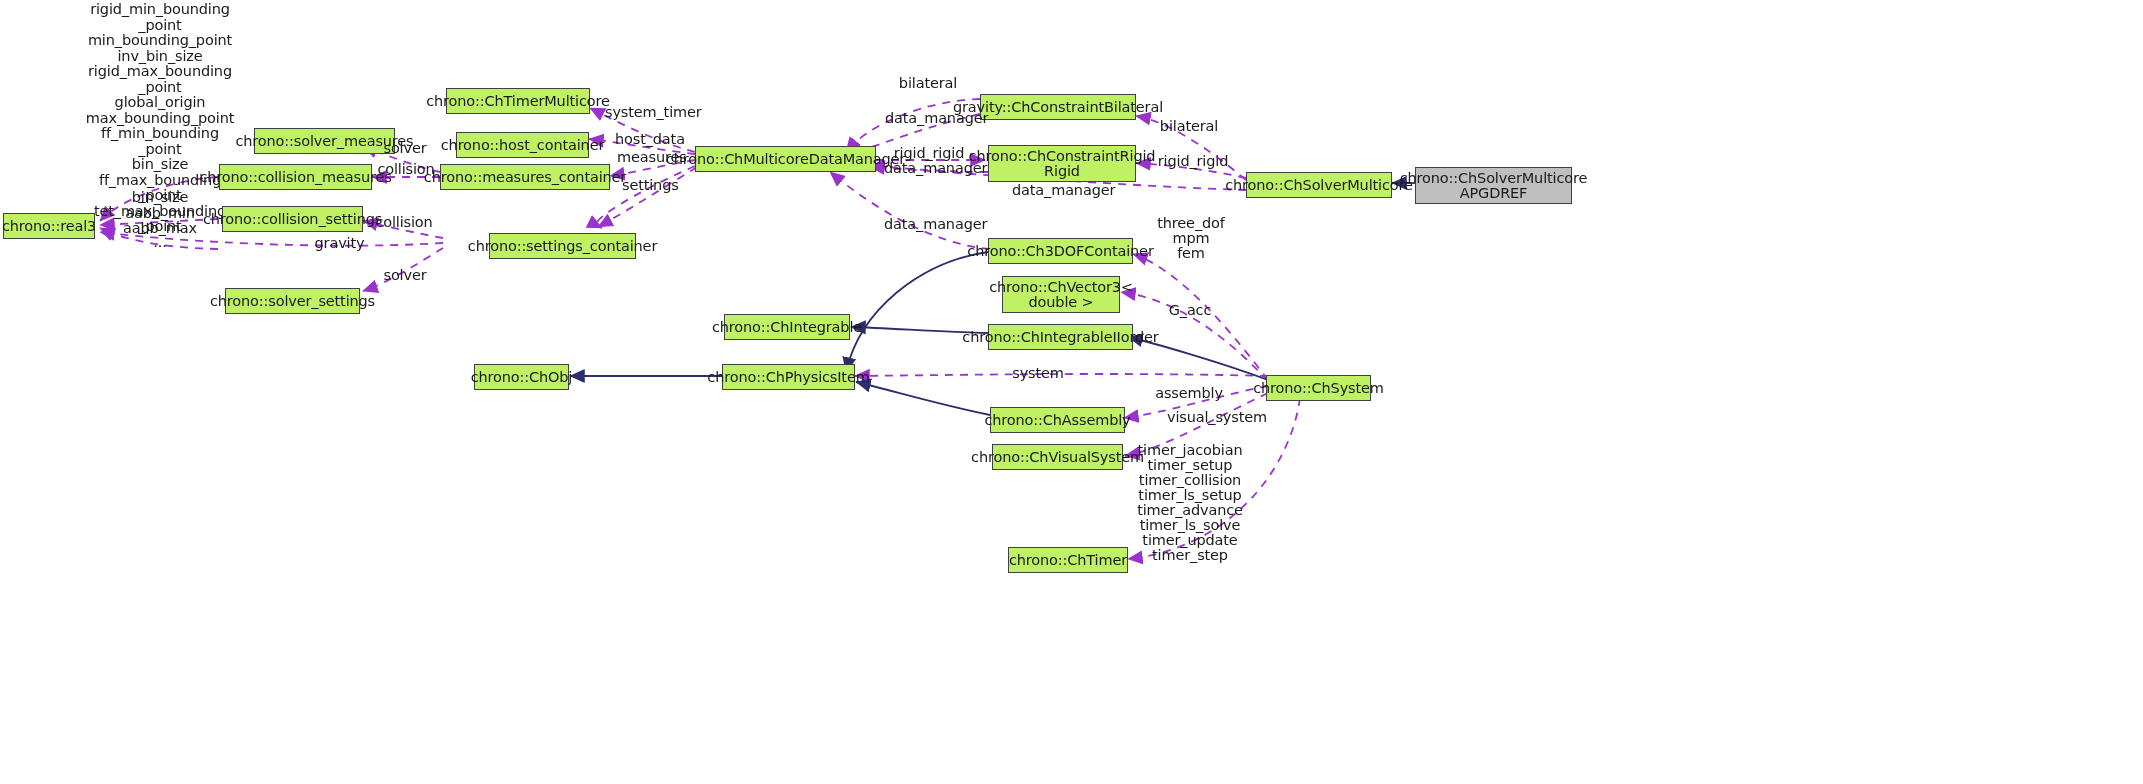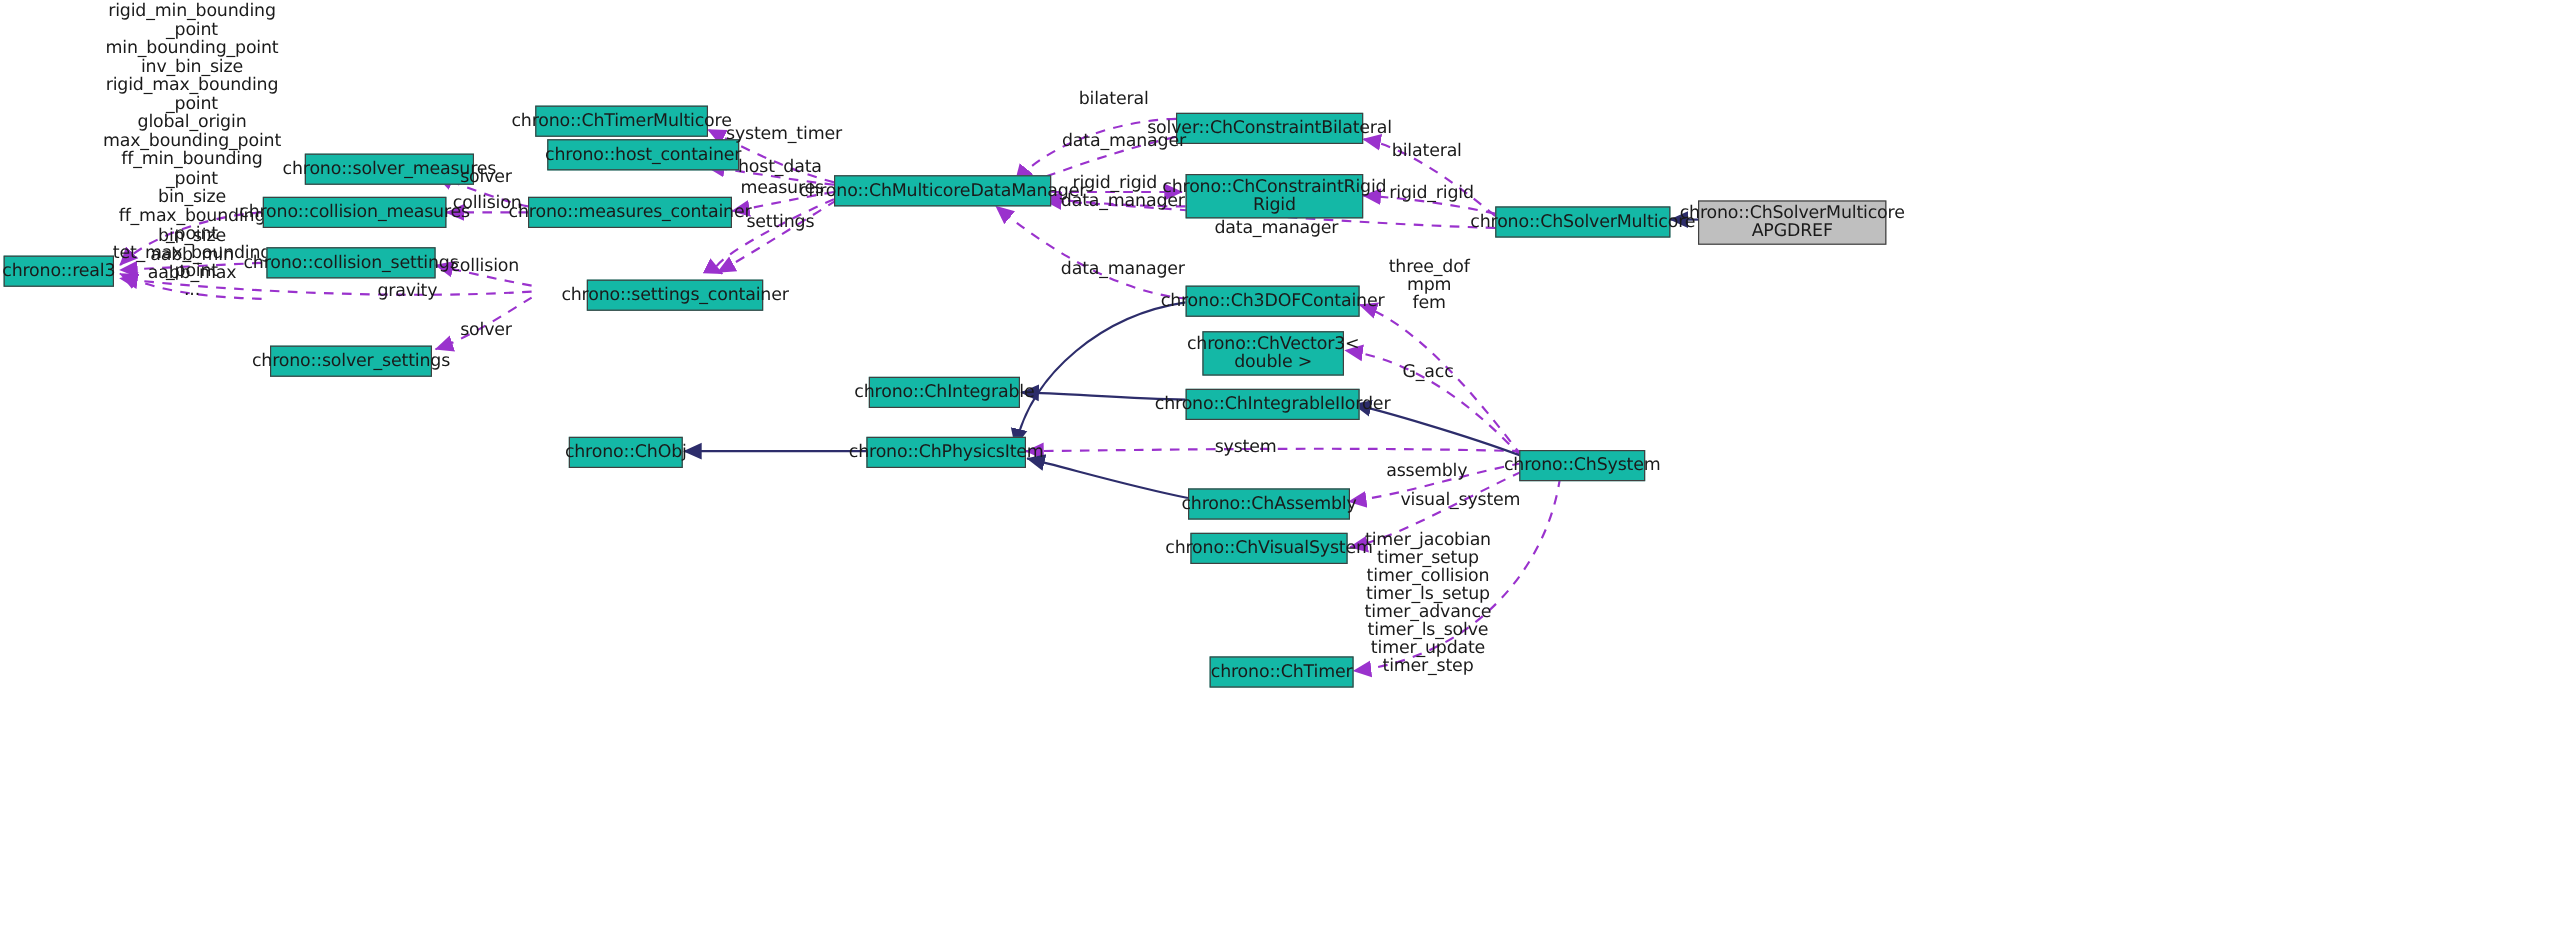--- a/index.html
+++ b/index.html
@@ -3,21 +3,21 @@
 <meta charset="utf-8">
 <style>
   html,body{margin:0;padding:0;background:#ffffff;}
   body{font-family:"DejaVu Sans","Liberation Sans",sans-serif;}
   #canvas{position:relative;width:2143px;height:784px;background:#ffffff;overflow:hidden;}
   svg.edges{position:absolute;left:0;top:0;width:2143px;height:784px;pointer-events:none;}
   .node{
     position:absolute;
     box-sizing:border-box;
     border:1.4px solid #404040;
-    background:#14b8a6;
+    background:#bef264;
     color:#1a1a1a;
     font-size:14.5px;
     line-height:15px;
     display:flex;
     align-items:center;
     justify-content:center;
     text-align:center;
     white-space:pre-line;
     letter-spacing:-0.15px;
   }
@@ -156,27 +156,27 @@
   <div class="node" style="left:219px; top:164px; width:153px; height:26px;">chrono::collision_measures</div>
 
   <div class="node" style="left:222px; top:206px; width:141px; height:26px;">chrono::collision_settings</div>
 
   <div class="node" style="left:225px; top:288px; width:135px; height:26px;">chrono::solver_settings</div>
 
   <div class="node" style="left:443px; top:233px; width:147px; height:26px;margin-left:46px;">chrono::settings_container</div>
 
   <div class="node" style="left:446px; top:88px; width:144px; height:26px;">chrono::ChTimerMulticore</div>
 
-  <div class="node" style="left:456px; top:116px; width:160px; height:26px;">chrono::host_container</div>
+  <div class="node" style="left:456px; top:132px; width:133px; height:26px;">chrono::host_container</div>
 
   <div class="node" style="left:440px; top:164px; width:170px; height:26px;">chrono::measures_container</div>
 
   <div class="node" style="left:695px; top:146px; width:181px; height:26px;">chrono::ChMulticoreDataManager</div>
 
-  <div class="node" style="left:980px; top:94px; width:156px; height:26px;">solver::ChConstraintBilateral</div>
+  <div class="node" style="left:980px; top:94px; width:156px; height:26px;">gravity::ChConstraintBilateral</div>
 
   <div class="node" style="left:988px; top:145px; width:148px; height:37px;">chrono::ChConstraintRigid
 Rigid</div>
 
   <div class="node" style="left:988px; top:238px; width:145px; height:26px;">chrono::Ch3DOFContainer</div>
 
   <div class="node" style="left:1002px; top:276px; width:118px; height:37px;">chrono::ChVector3&lt;
 double &gt;</div>
 
   <div class="node" style="left:724px; top:314px; width:126px; height:26px;">chrono::ChIntegrable</div>

